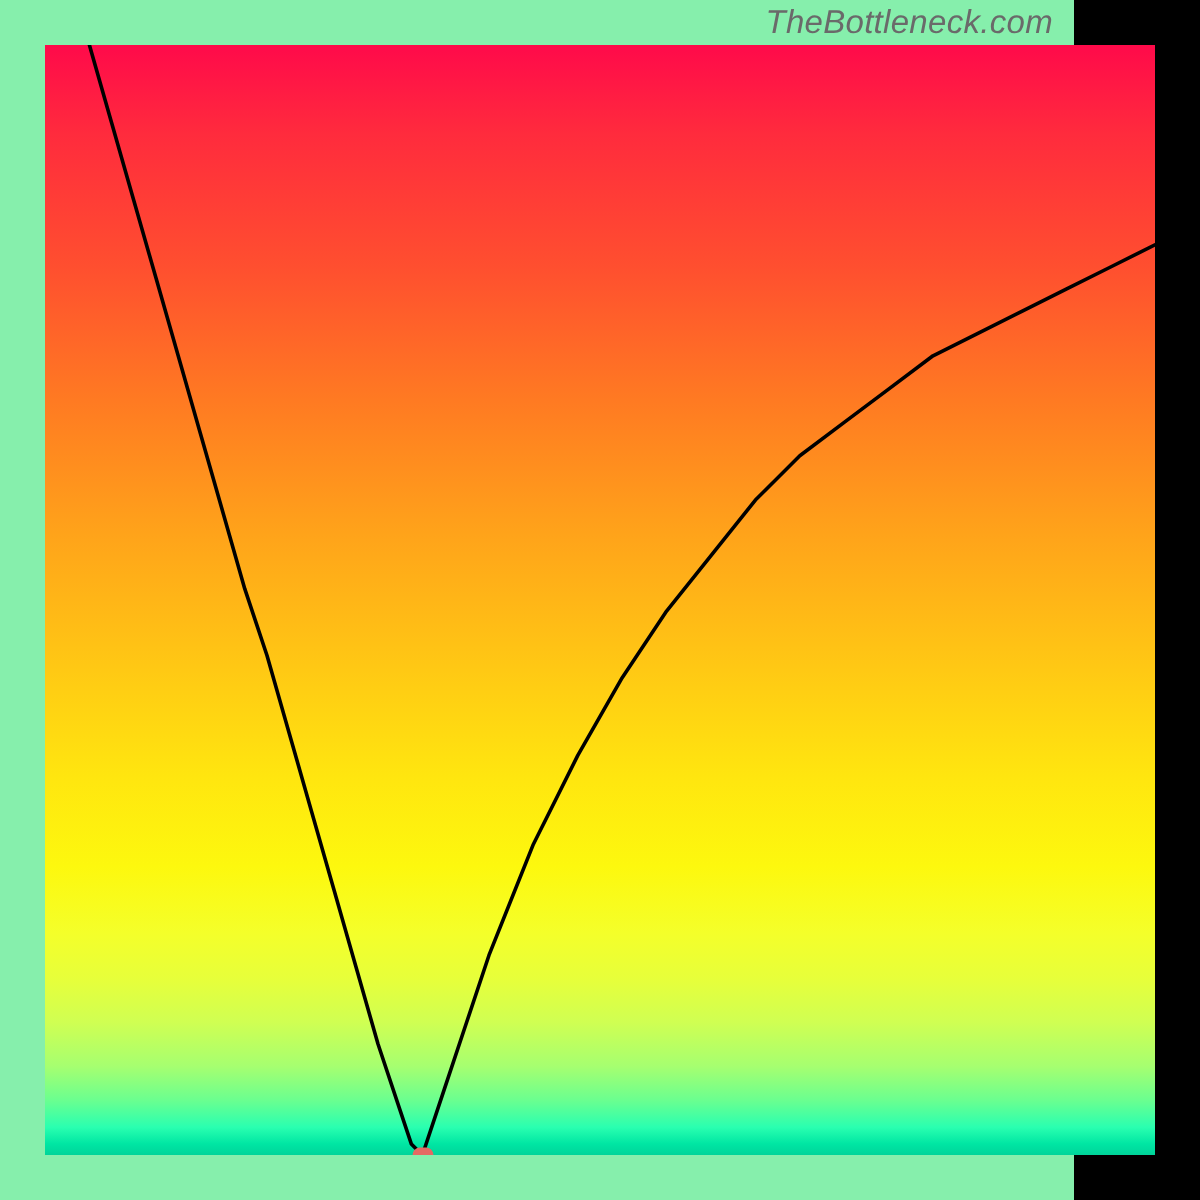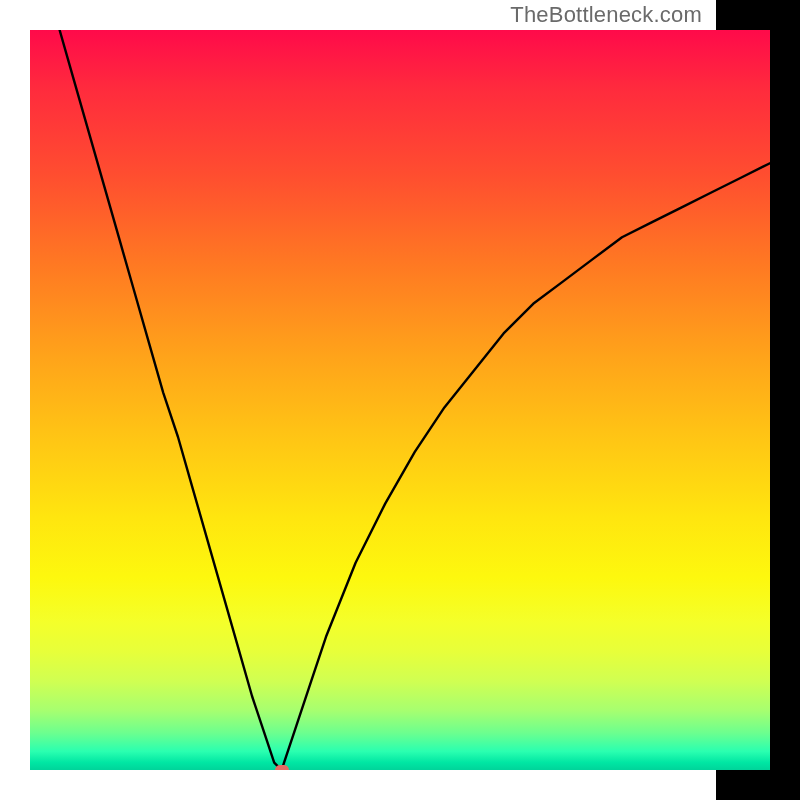--- a/index.html
+++ b/index.html
@@ -8,21 +8,22 @@
     width: 800px;
     height: 800px;
     background: #000;
     font-family: Arial, Helvetica, sans-serif;
     overflow: hidden;
   }
   .frame {
     position: relative;
     width: 716px;
     height: 800px;
-    background: #ffffff;
+    background: #86efac;
+    font-style: italic;
   }
   .watermark {
     position: absolute;
     top: 2px;
     right: 14px;
     color: #6a6a6a;
     font-size: 22px;
     font-weight: 500;
     letter-spacing: 0.2px;
     z-index: 10;

